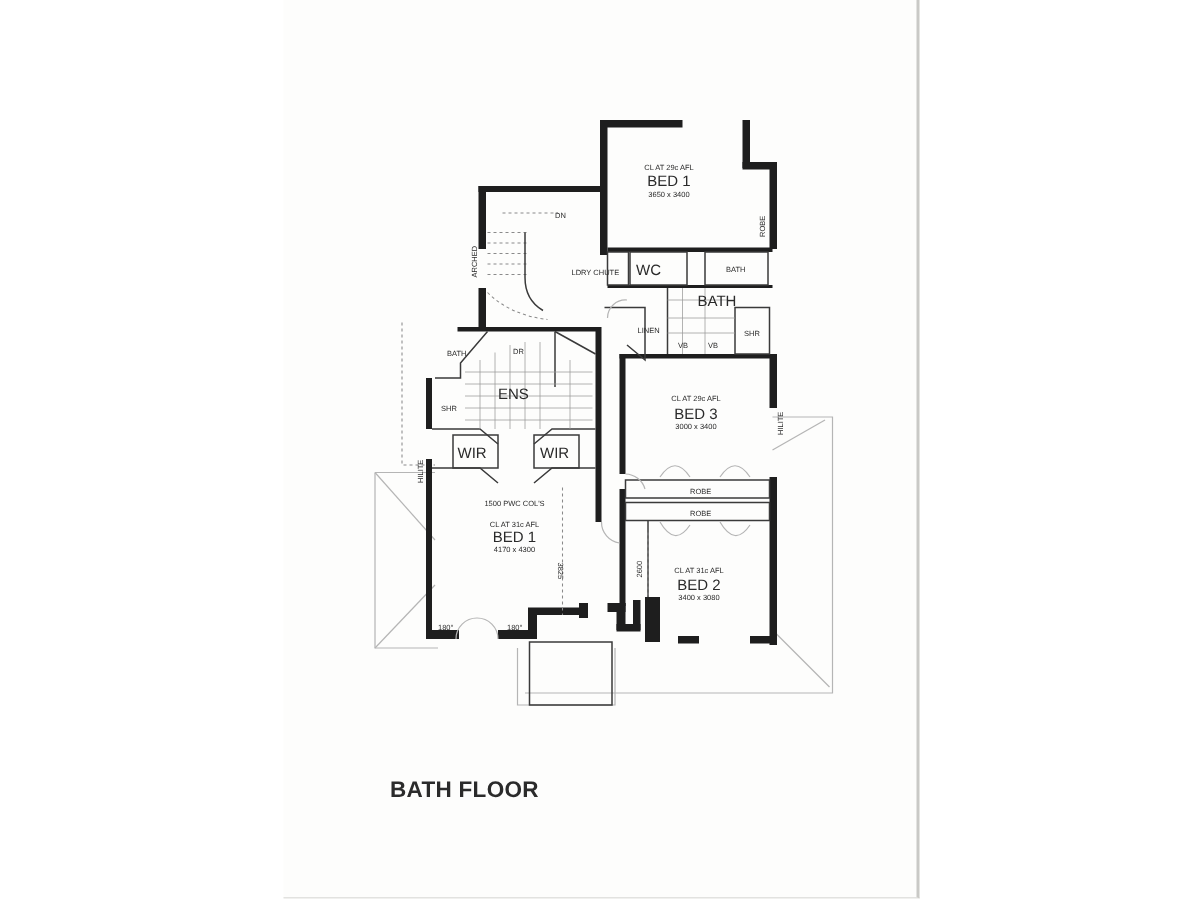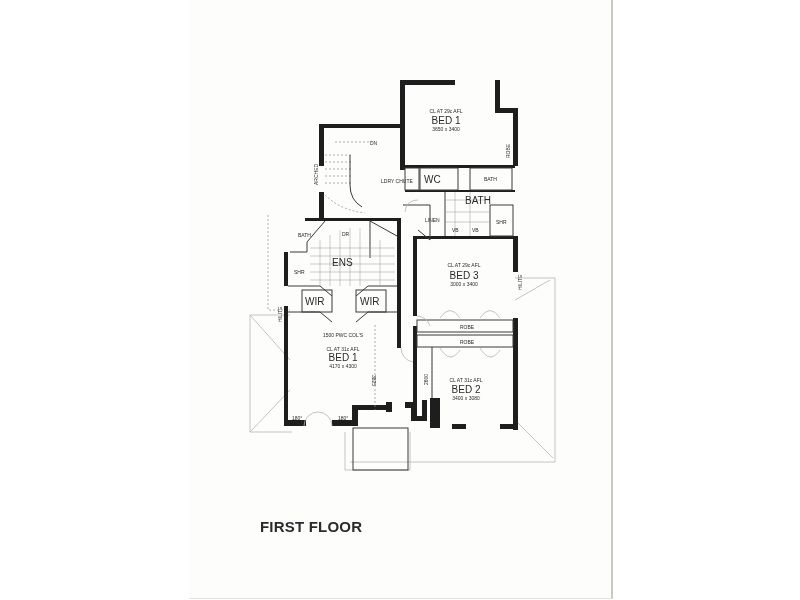--- a/index.html
+++ b/index.html
@@ -198,13 +198,13 @@
     <text class="lbl-xs" x="292" y="420">180°</text>
     <text class="lbl-xs" x="338" y="420">180°</text>
 
     <text class="lbl-xs" x="466" y="382" text-anchor="middle">CL AT 31c AFL</text>
     <text class="lbl-m" x="466" y="393" text-anchor="middle">BED 2</text>
     <text class="lbl-xs" x="466" y="400" text-anchor="middle">3400 x 3080</text>
     <text class="lbl-xs" x="428" y="385" transform="rotate(-90 428 385)">2600</text>
   </g>
 </svg>
 
-<div class="floor-title">FIRST FLOOR</div>
+<div class="floor-title">BATH FLOOR</div>
 
 </body></html>

